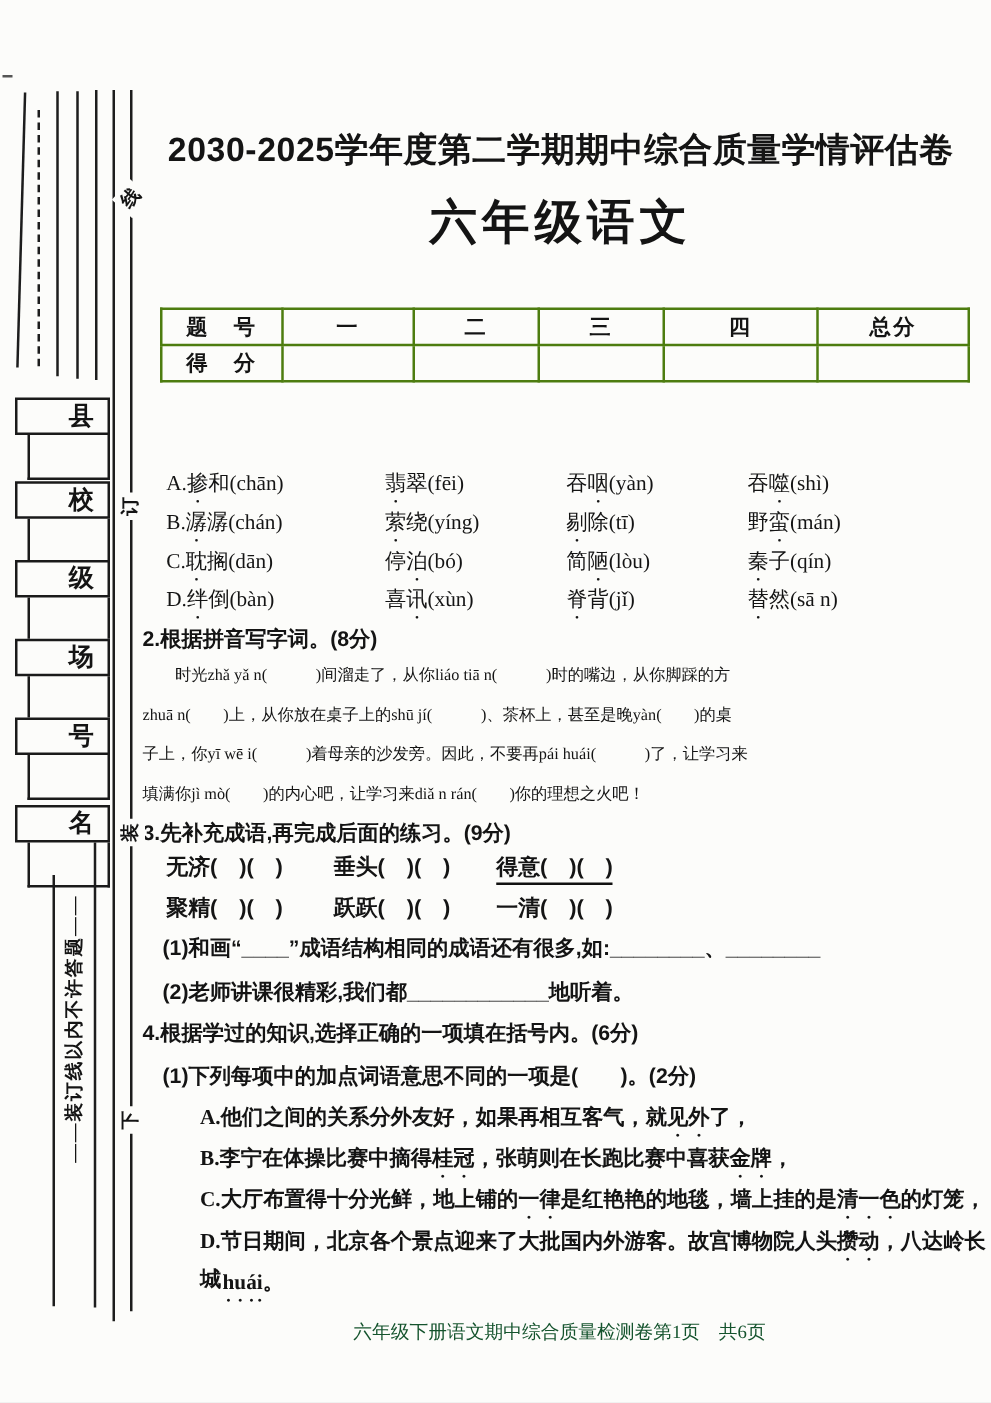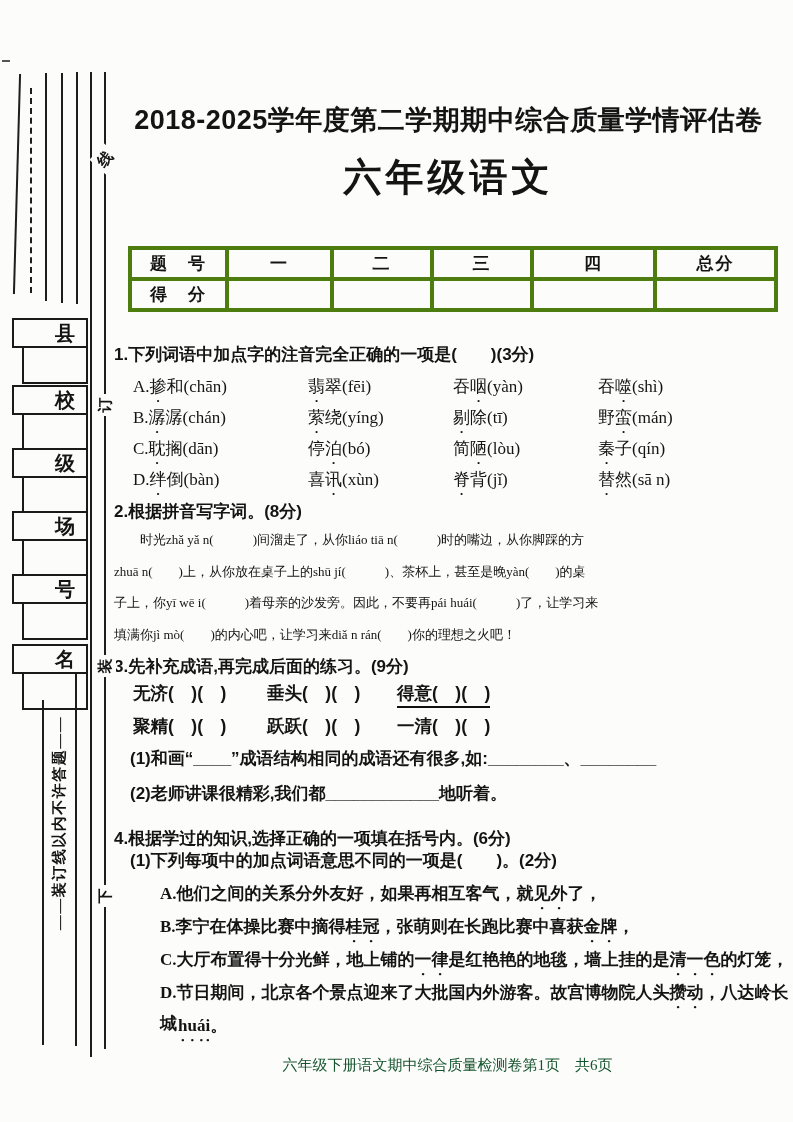--- a/index.html
+++ b/index.html
@@ -39,29 +39,29 @@
         font-size:15px;font-weight:600;letter-spacing:1.5px;}
   .title1{left:112px;right:8px;top:102px;text-align:center;font-family:"Liberation Sans",sans-serif;
           font-weight:900;font-size:27px;letter-spacing:0.5px;}
   .title2{left:112px;right:8px;top:152px;text-align:center;font-family:"Liberation Sans",sans-serif;
           font-weight:900;font-size:38px;letter-spacing:4px;}
   .notice{left:148px;top:221px;font-size:16px;font-weight:700;}
   .notice-label{font-weight:900;}
 
   .score-table{position:absolute;left:128px;top:246px;width:646px;border-collapse:collapse;
                table-layout:fixed;font-size:17px;}
-  .score-table td{border:4px solid #4d7c0f;height:27px;text-align:center;font-weight:600;
+  .score-table td{border:2px solid #4d7c0f;height:27px;text-align:center;font-weight:600;
                   letter-spacing:2px;padding:0;}
 
   .sec-heading{left:113px;top:313px;font-family:"Liberation Sans",sans-serif;font-weight:800;font-size:19px;}
   .stem{font-family:"Liberation Sans",sans-serif;font-weight:700;font-size:17px;}
   .q1stem{left:114px;top:343px;}
   .q2stem{left:114px;top:500px;}
   .q3stem{left:114px;top:655px;}
-  .q4stem{left:114px;top:815px;margin-top:12px;}
+  .q4stem{left:114px;top:815px;}
   .sub{font-family:"Liberation Sans",sans-serif;font-weight:700;font-size:17px;}
   .q3s1{left:130px;top:747px;}
   .q3s2{left:130px;top:782px;}
   .q4sub{left:130px;top:849px;}
 
   .q1grid{left:133px;top:375px;font-size:17px;}
   .q1row{display:flex;height:31px;align-items:center;}
   .q1c1{width:175px;} .q1c2{width:145px;} .q1c3{width:145px;} .q1c4{flex:1;}
 
   .q2body{left:114px;top:524px;width:666px;font-size:13px;line-height:31.5px;}
@@ -121,21 +121,21 @@
     <div class="field-label">号</div>
     <div class="field-blank"></div>
   </div>
   <div class="field f5">
     <div class="field-label">名</div>
     <div class="field-blank"></div>
   </div>
 
   <div class="seal">——装订线以内不许答题——</div>
 
-  <div class="abs title1">2018-2025学年度第二学期期中综合质量学情评估卷</div>
+  <div class="abs title1">2030-2025学年度第二学期期中综合质量学情评估卷</div>
   <div class="abs title2">六年级语文</div>
 
   <table class="score-table">
     <colgroup>
         <col style="width:97px">
         <col style="width:105px">
         <col style="width:100px">
         <col style="width:100px">
         <col style="width:123px">
         <col style="width:121px">
@@ -154,21 +154,20 @@
       <td></td>
       <td></td>
       <td></td>
       <td></td>
       <td></td>
     </tr>
   </tbody>
     </table>
 
 
-  <div class="abs stem q1stem">1.下列词语中加点字的注音完全正确的一项是(　　)(3分)</div>
   <div class="abs q1grid">
     <div class="q1row">
       <span class="q1c1"><span>A.</span><span class="dotted">掺</span><span>和(chān)</span></span>
       <span class="q1c2"><span class="dotted">翡</span><span>翠(fēi)</span></span>
       <span class="q1c3"><span>吞</span><span class="dotted">咽</span><span>(yàn)</span></span>
       <span class="q1c4"><span>吞</span><span class="dotted">噬</span><span>(shì)</span></span>
     </div>
     <div class="q1row">
       <span class="q1c1"><span>B.</span><span class="dotted">潺</span><span>潺(chán)</span></span>
       <span class="q1c2"><span class="dotted">萦</span><span>绕(yíng)</span></span>

